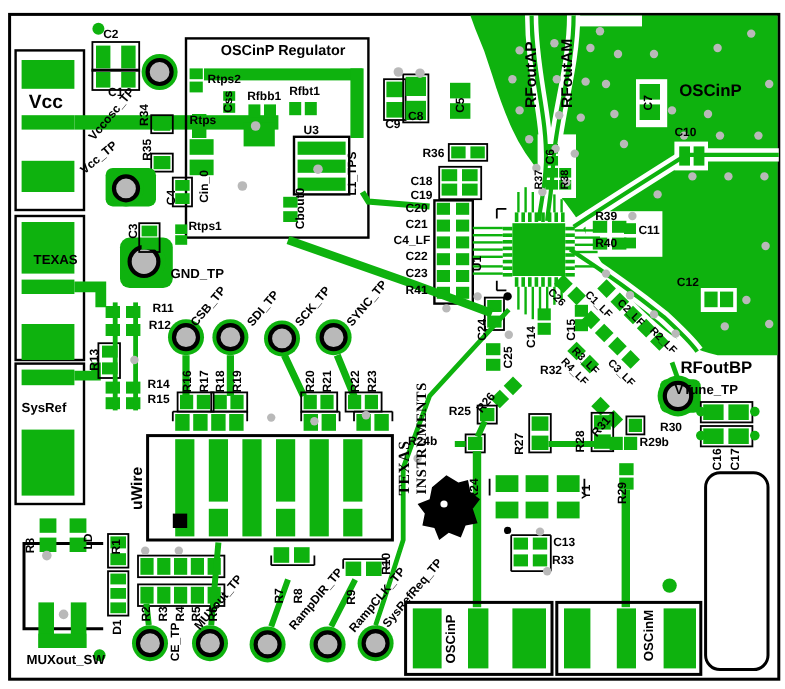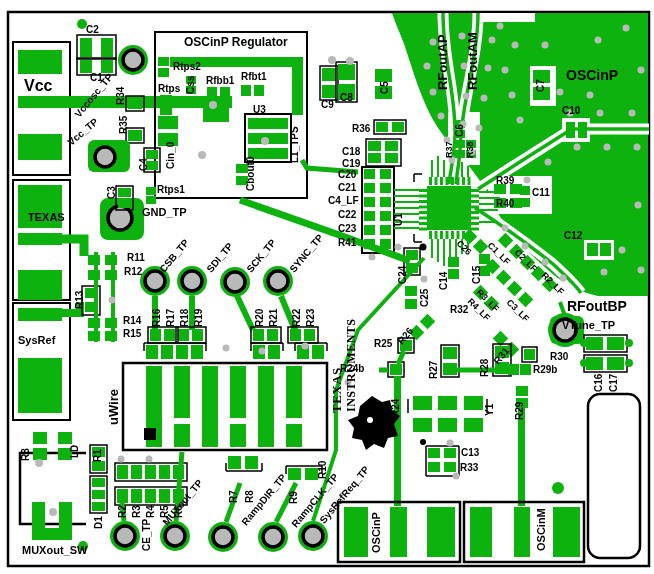--- a/index.html
+++ b/index.html
@@ -540,40 +540,40 @@
 <span class="lbl s12" style="left:184px;top:36px">OSCinP Regulator</span>
 <span class="lbl s13 v" style="left:436px;top:90px">RFoutAP</span>
 <span class="lbl s13 v" style="left:466px;top:90px">RFoutAM</span>
 <span class="lbl s14" style="left:566px;top:68px">OSCinP</span>
 <span class="lbl s14" style="left:567px;top:299px">RFoutBP</span>
 <span class="lbl s13 v serif" style="left:330px;top:413px">TEXAS</span>
 <span class="lbl s12 v serif" style="left:345px;top:412px">INSTRUMENTS</span>
 
 <span class="lbl d" style="left:73px;top:113px">Vccosc_TP</span>
 <span class="lbl d40" style="left:66px;top:140px">Vcc_TP</span>
-<span class="lbl s11" style="left:142px;top:207px">GND_TP</span>
+<span class="lbl s11" style="left:142px;top:224px">GND_TP</span>
 <span class="lbl d" style="left:158px;top:268px">CSB_TP</span>
 <span class="lbl d" style="left:205px;top:268px">SDI_TP</span>
 <span class="lbl d" style="left:245px;top:268px">SCK_TP</span>
 <span class="lbl d" style="left:288px;top:268px">SYNC_TP</span>
 <span class="lbl v" style="left:142px;top:551px">CE_TP</span>
 <span class="lbl d" style="left:161px;top:521px">MUXout_TP</span>
 <span class="lbl d" style="left:240px;top:521px">RampDIR_TP</span>
 <span class="lbl d" style="left:290px;top:523px">RampCLK_TP</span>
 <span class="lbl d" style="left:318px;top:519px">SysRefReq_TP</span>
 <span class="lbl s11" style="left:562px;top:320px">VTune_TP</span>
 
 <span class="lbl" style="left:86px;top:25px">C2</span>
 <span class="lbl" style="left:90px;top:73px">C1</span>
 <span class="lbl v" style="left:116px;top:105px">R34</span>
 <span class="lbl v" style="left:119px;top:134px">R35</span>
 <span class="lbl v" style="left:139px;top:171px">C4</span>
 <span class="lbl v" style="left:107px;top:199px">C3</span>
 <span class="lbl" style="left:173px;top:62px">Rtps2</span>
-<span class="lbl" style="left:158px;top:84px">Rtps</span>
+<span class="lbl" style="left:158px;top:96px">Rtps</span>
 <span class="lbl v" style="left:186px;top:94px">Css</span>
 <span class="lbl" style="left:206px;top:76px">Rfbb1</span>
 <span class="lbl" style="left:241px;top:72px">Rfbt1</span>
 <span class="lbl" style="left:253px;top:105px">U3</span>
 <span class="lbl v" style="left:166px;top:169px">Cin_0</span>
 <span class="lbl v" style="left:290px;top:163px">L1_TPS</span>
 <span class="lbl v" style="left:246px;top:191px">Cbout0</span>
 <span class="lbl" style="left:157px;top:185px">Rtps1</span>
 <span class="lbl" style="left:321px;top:100px">C9</span>
 <span class="lbl" style="left:340px;top:93px">C8</span>

